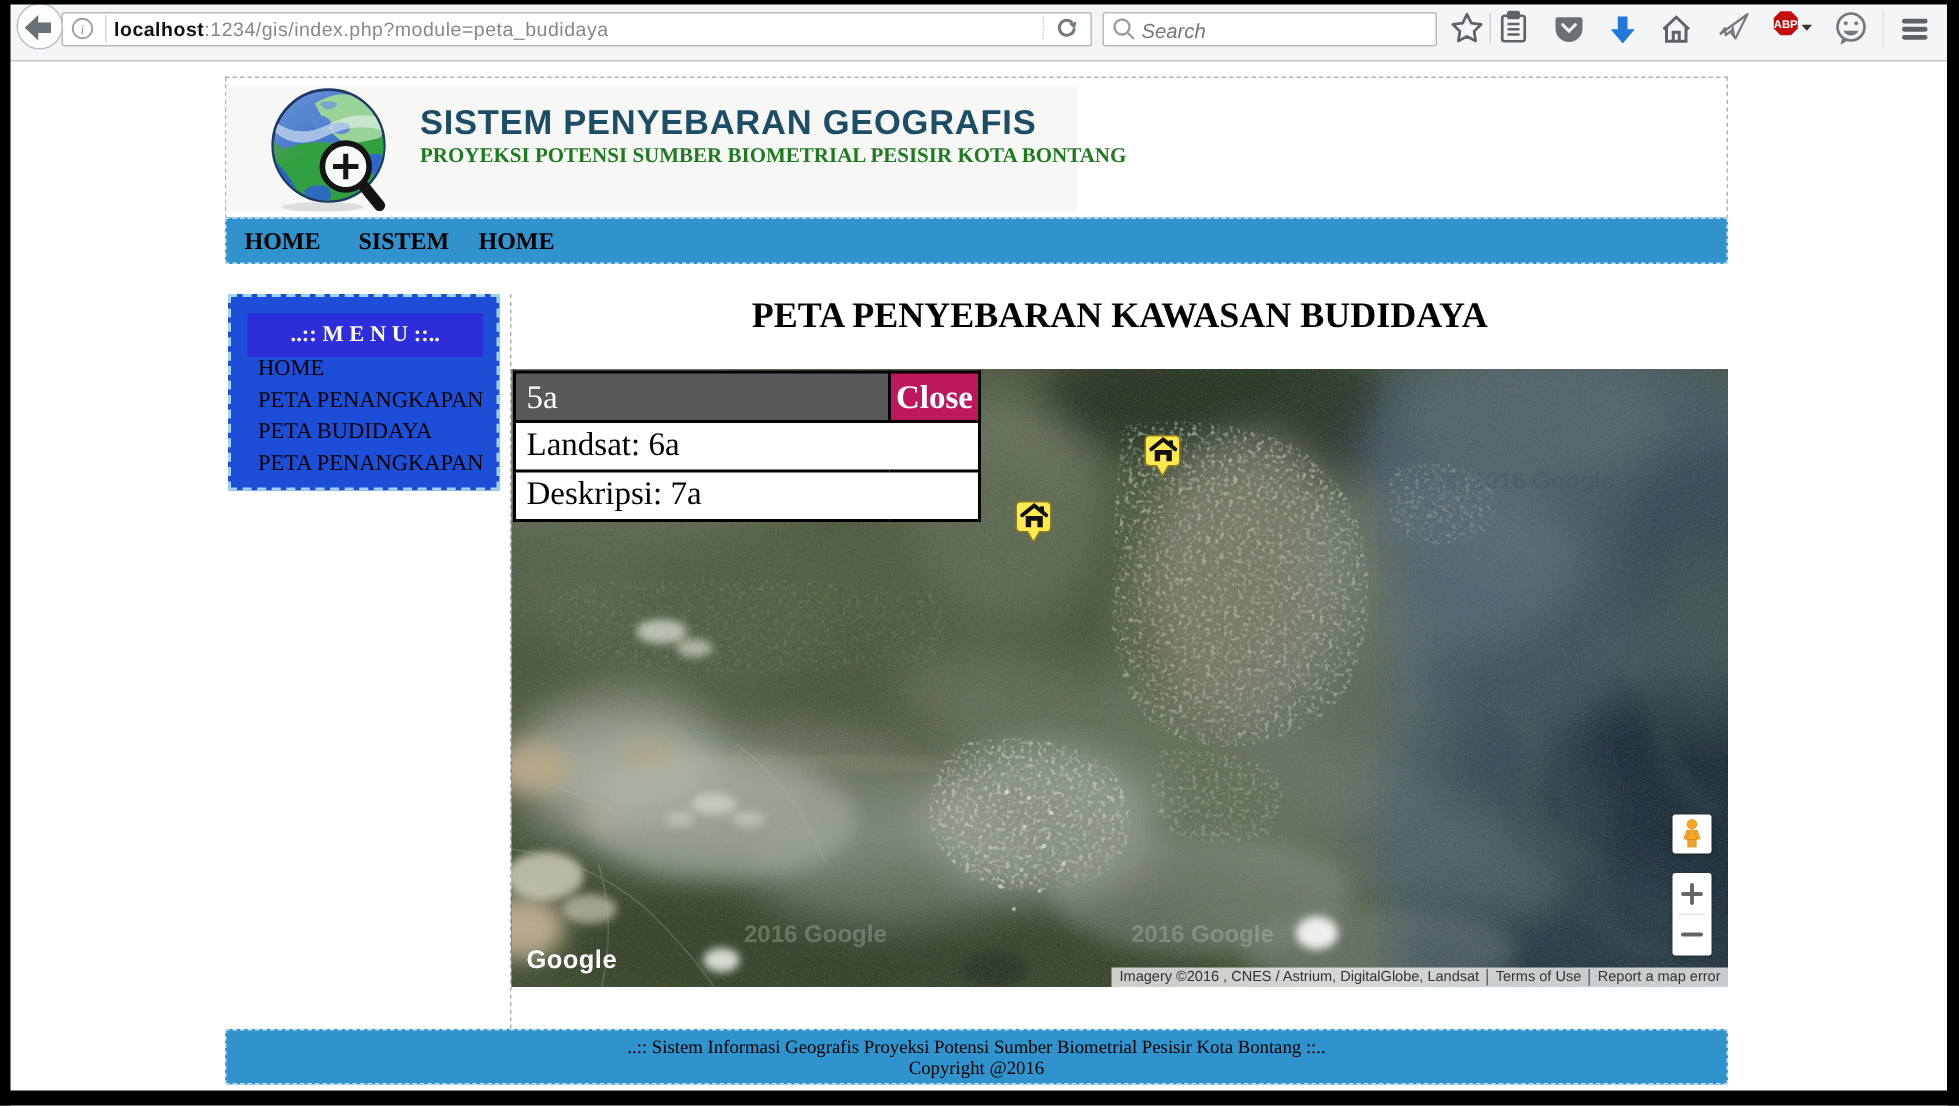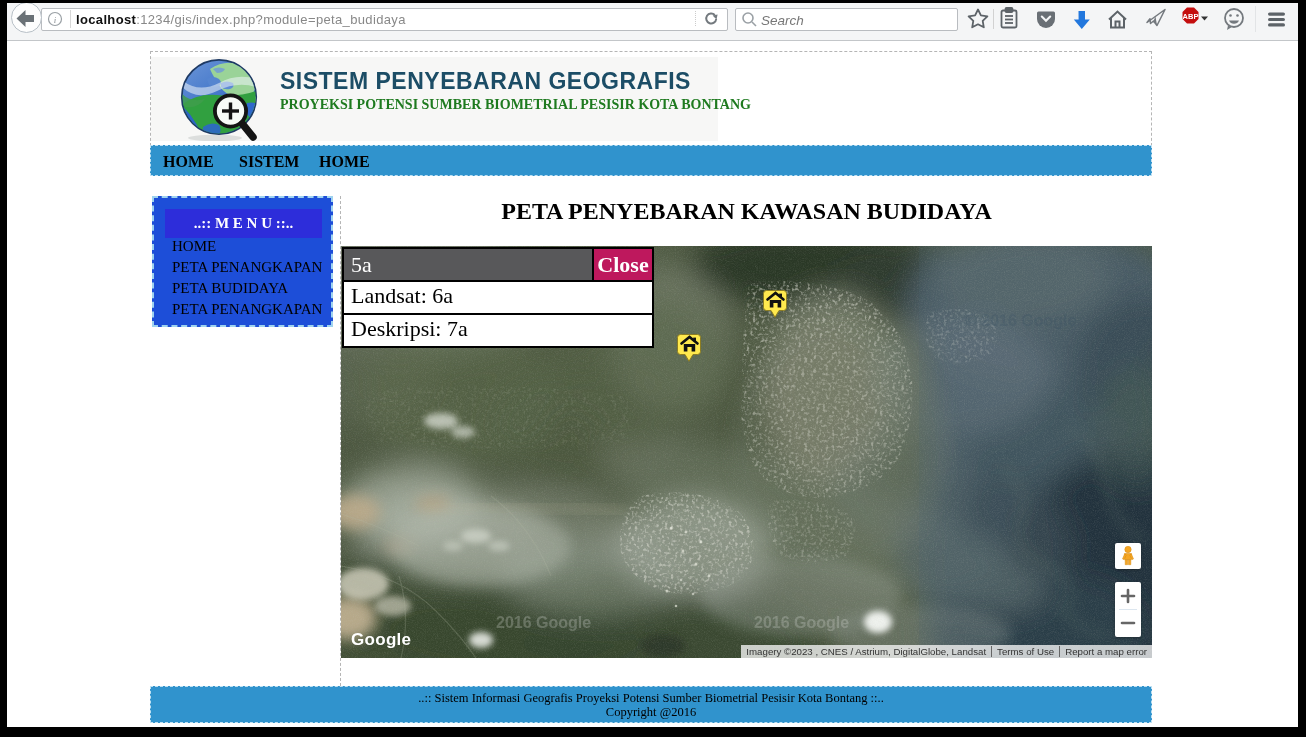--- a/index.html
+++ b/index.html
@@ -346,21 +346,21 @@
       <svg width="26" height="55" viewBox="0 0 26 55">
         <g stroke="#666" stroke-width="2.6" stroke-linecap="round">
           <line x1="7" y1="14" x2="19" y2="14"></line>
             <line x1="13" y1="8" x2="13" y2="20"></line>
           <line x1="7" y1="41" x2="19" y2="41"></line>
         </g>
         <line x1="4" y1="27.5" x2="22" y2="27.5" stroke="#dce6ef" stroke-width="1"></line>
       </svg>
     </div>
     <div id="glogo">Google</div>
-    <div id="attrib"><span>Imagery ©2023 , CNES / Astrium, DigitalGlobe, Landsat</span><span class="adiv">Terms of Use</span><span class="adiv">Report a map error</span></div>
+    <div id="attrib"><span>Imagery ©2016 , CNES / Astrium, DigitalGlobe, Landsat</span><span class="adiv">Terms of Use</span><span class="adiv">Report a map error</span></div>
   </div>
 
   <div id="footer">..:: Sistem Informasi Geografis Proyeksi Potensi Sumber Biometrial Pesisir Kota Bontang ::..<br>Copyright @2016</div>
 
   <div id="topbar"></div>
     <div id="leftbar"></div>
     <div id="rightbar"></div>
     <div id="bottombar"></div>
 </div>
 

